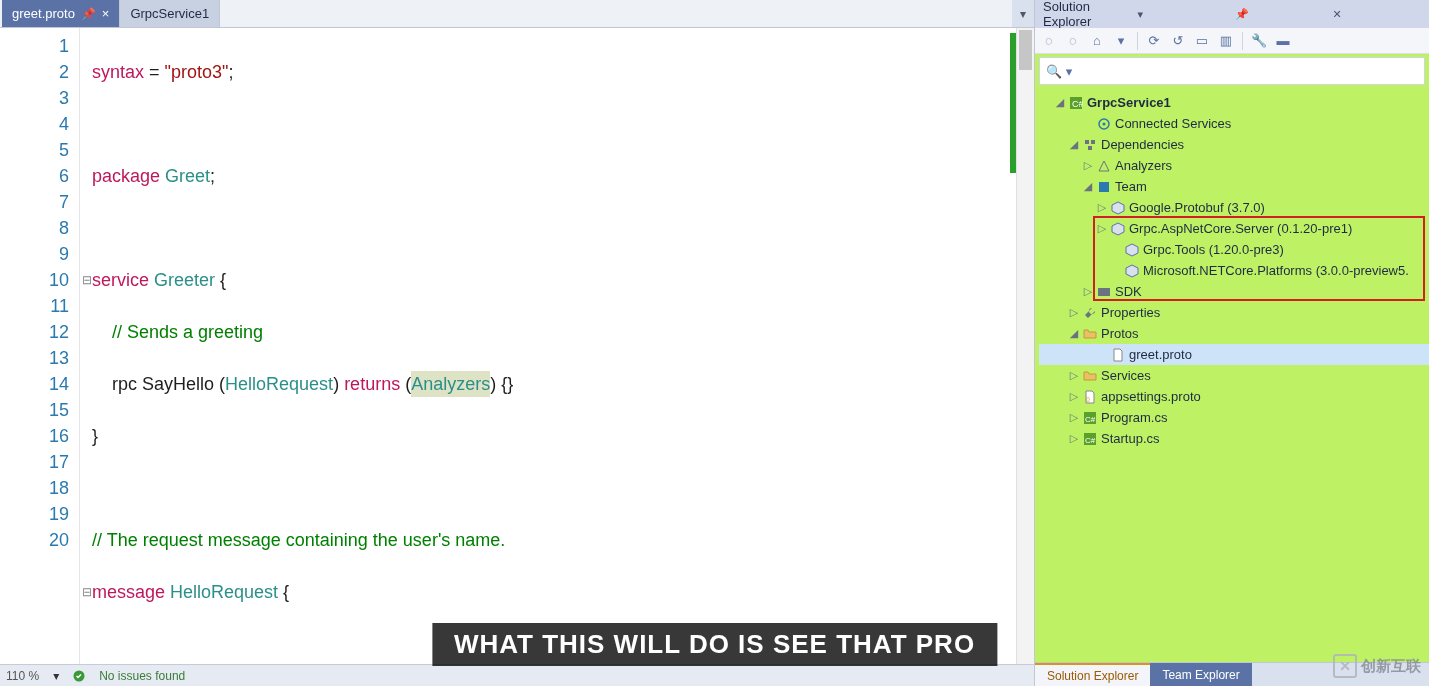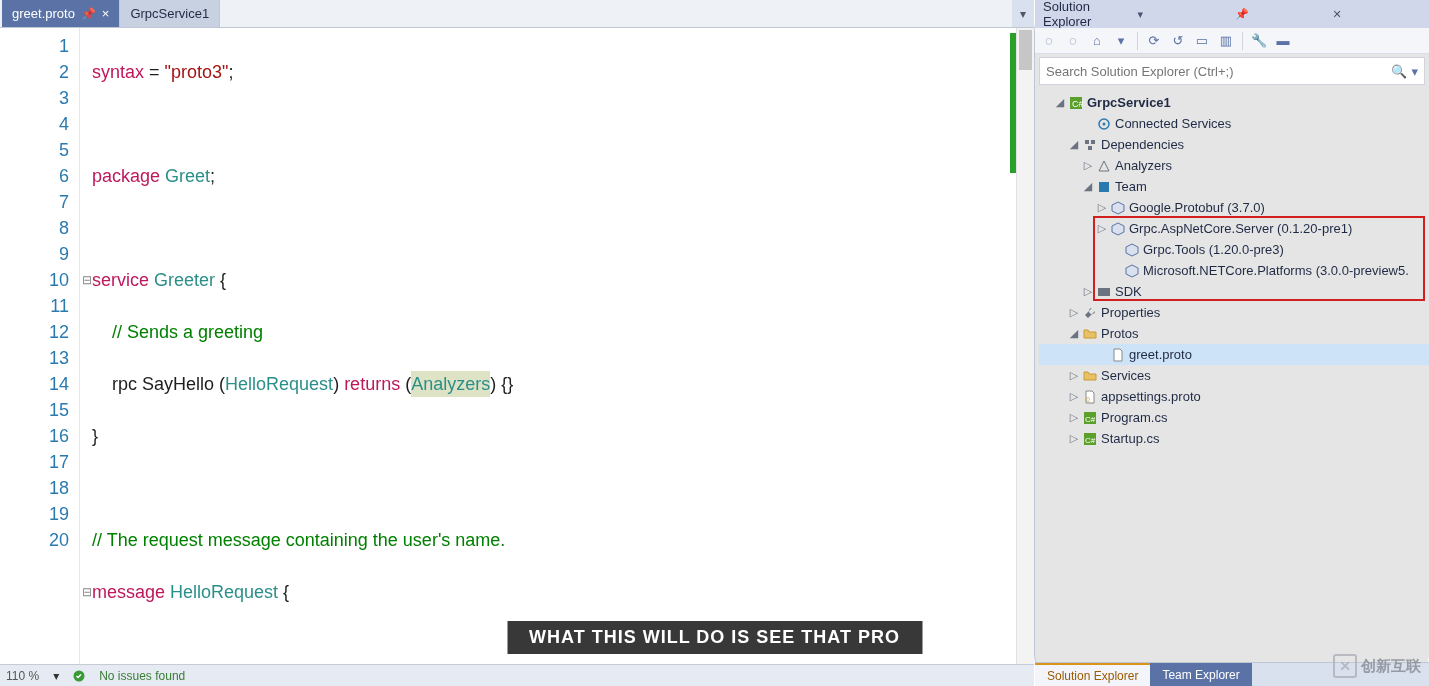--- a/index.html
+++ b/index.html
@@ -28,21 +28,21 @@
   .vscroll-thumb { position:absolute; left:2px; right:2px; top:2px; height:40px; background:#c6c6c6;}
   .change-mark { position:absolute; right:18px; width:6px; background:#2aa02a; }
   .change-mark.a { top:5px; height:114px; }
   .change-mark.b { top:119px; height:26px; }
   .status-bar { height: 22px; background: #e6eaf2; border-top:1px solid #c6cbd6; display:flex; align-items:center; font-size:12px; color:#333; padding:0 6px; gap:14px;}
   .status-bar .zoom { color:#555; }
   .status-bar .ok svg { vertical-align:-2px; }
   .status-bar .okmsg { color:#3a7d36; }
   .bottom-tabs { height: 22px; background:#d6dce8; border-top:1px solid #b5bccc; display:flex; align-items:center; font-size:12px; color:#4a5573; gap:14px; padding:0 6px;}
   
-  .solution-pane { width: 395px; background:#e5e5e5; border-left:1px solid #bfc7d5; display:flex; flex-direction:column; font-size:13px; color:#1f2a44;border-radius:32px; }
+  .solution-pane { width: 395px; background:#bef264; border-left:1px solid #bfc7d5; display:flex; flex-direction:column; font-size:13px; color:#1f2a44; }
   .sol-title { height:28px; background:#d0d7ea; display:flex; align-items:center; padding:0 8px; gap:6px;}
   .sol-title span { flex:1; }
   .sol-title .winbtn { font-size:11px; color:#4a5573; padding:0 3px;}
   .sol-tool { height:26px; background:#f5f6fa; border-bottom:1px solid #dadfe9; display:flex; align-items:center; padding:0 4px; gap:4px;}
   .sol-tool .tbtn { width:20px; height:20px; display:flex; align-items:center; justify-content:center; color:#5a72a5; font-size:13px; border:1px solid transparent;}
   .sol-tool .sep { width:1px; height:18px; background:#cfd4de; margin:0 2px;}
   .sol-search { height:28px; display:flex; align-items:center; border:1px solid #cfd4de; margin:3px 4px; padding:0 6px; background:#fff; color:#7b818f; font-size:13px;}
   .sol-search input { flex:1; border:none; outline:none; font-size:13px; color:#333; background:transparent;}
   .tree { flex:1; overflow:auto; padding:4px 0 0 4px; position:relative;}
   .node { display:flex; align-items:center; height:21px; padding-right:4px; white-space:nowrap; }
@@ -50,21 +50,21 @@
   .exp { width:14px; text-align:center; color:#6b7280; font-size:11px; user-select:none;}
   .exp.blank { visibility:hidden; }
   .ico { width:18px; display:flex; align-items:center; justify-content:center; margin-right:2px;}
   .ico svg { width:14px; height:14px; }
   .lbl { }
   .lbl.bold { font-weight:600; }
   .red-box { position:absolute; border:2px solid #d22020; left:58px; top:128px; right:4px; height:85px; pointer-events:none;}
   .sol-tabs { height:24px; background:#d9e0ee; border-top:1px solid #bfc7d5; display:flex; align-items:stretch; font-size:12px;}
   .sol-tabs .stab { padding:0 12px; display:flex; align-items:center; color:#1f2a44;}
   .sol-tabs .stab.active { background:#f3f5fa; color:#9a5a00; border-top:2px solid #d9941a;}
-  .caption { position:absolute; left:50%; transform:translateX(-50%); bottom:32px; background:rgba(0,0,0,0.78); color:#fff; font-size:18px; font-weight:600; padding:6px 22px; letter-spacing:1px; pointer-events:none;}
+  .caption { position:absolute; left:50%; transform:translateX(-50%); bottom:20px; background:rgba(0,0,0,0.78); color:#fff; font-size:26px; font-weight:600; padding:6px 22px; letter-spacing:1px; pointer-events:none;}
   .watermark { position:absolute; right:8px; bottom:8px; display:flex; align-items:center; gap:4px; color:#8a8f98; font-size:15px; font-weight:600; opacity:0.85; pointer-events:none;}
   .watermark .logo { width:24px; height:24px; border:2px solid #b0b4bb; border-radius:3px; display:flex; align-items:center; justify-content:center; font-size:14px; color:#b0b4bb;}
 </style>
 </head>
 <body>
 
 <div class="root">
   <div class="main-row">
 
     <div class="editor-pane">
@@ -159,21 +159,20 @@
         <div class="sep"></div>
         <div class="tbtn">⟳</div>
         <div class="tbtn">↺</div>
         <div class="tbtn">▭</div>
         <div class="tbtn">▥</div>
         <div class="sep"></div>
         <div class="tbtn">🔧</div>
         <div class="tbtn">▬</div>
       </div>
       <div class="sol-search">
-        <input placeholder="Search Solution Explorer (Ctrl+;)" style="">
         <span style="color:#5a72a5;">🔍 ▾</span>
       </div>
       <div class="tree">
         <div class="node" style="padding-left:14px">
           <span class="exp">◢</span>
           <span class="ico">
               <svg viewBox="0 0 14 14">
                 <rect x="1" y="1" width="12" height="12" fill="#5aa02a"></rect>
                 <text x="3" y="11" font-size="9" fill="#fff">C#</text>
               </svg>

